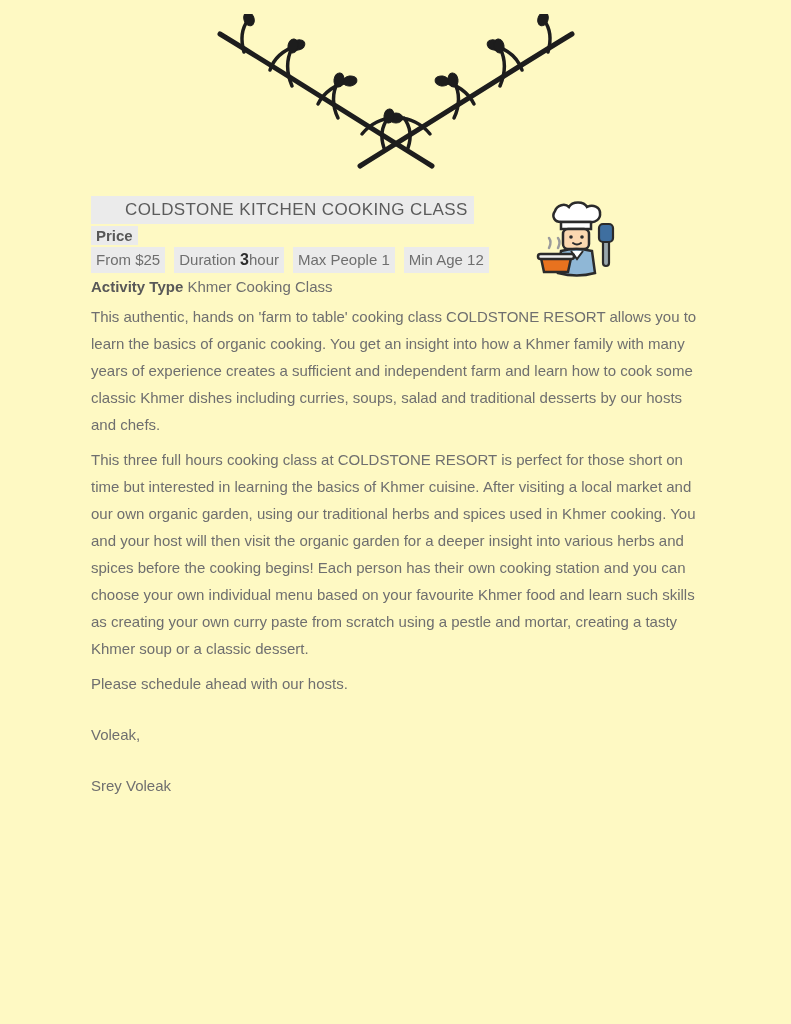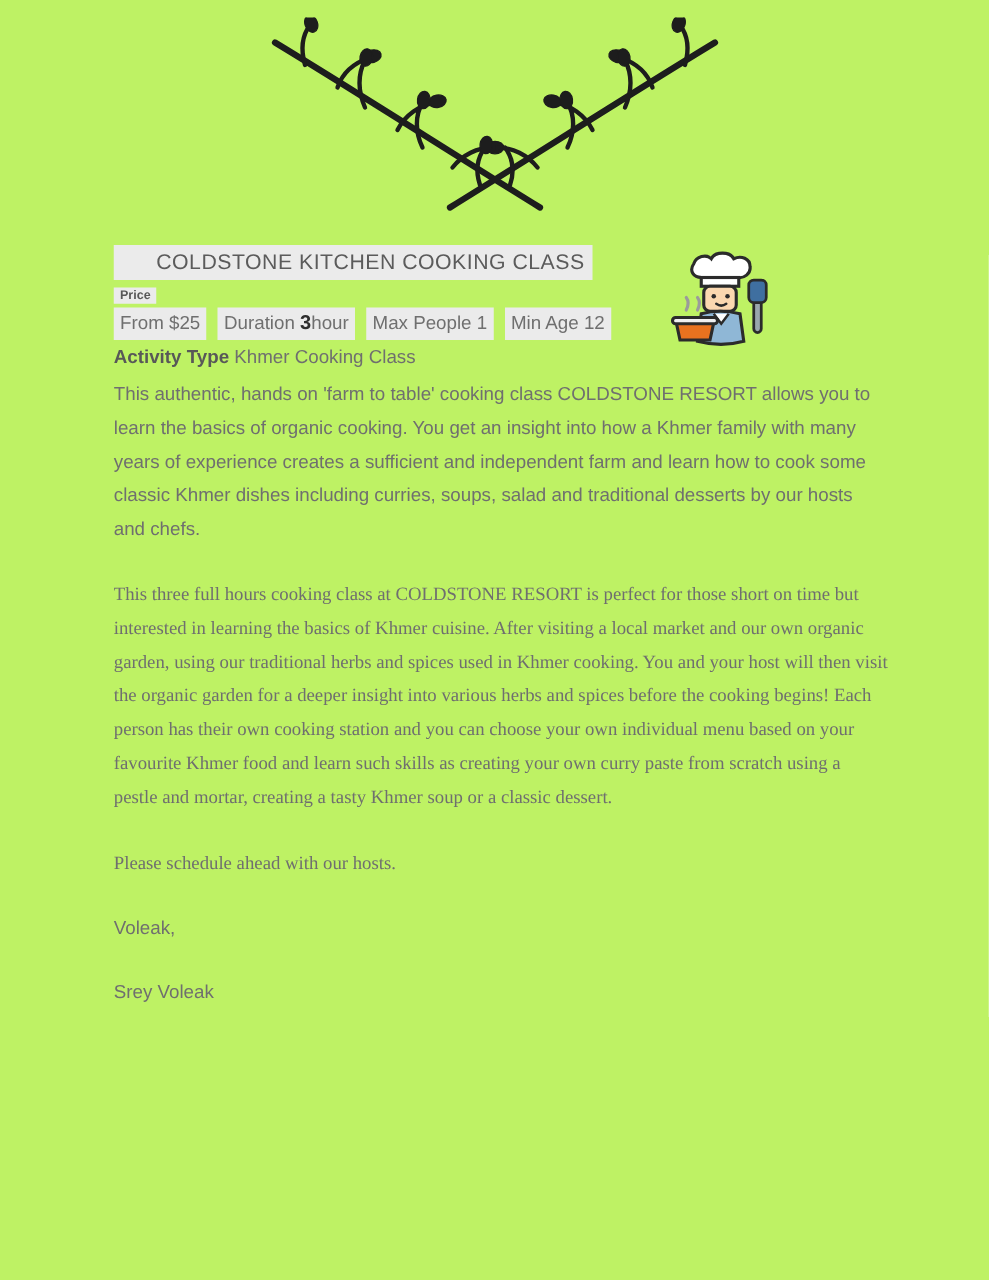--- a/index.html
+++ b/index.html
@@ -12,21 +12,21 @@
     height: 1024px;
     position: relative;
     font-family: "Liberation Sans", sans-serif;
     color: #6f6f6f;
     overflow: hidden;
   }
 
   .page {
     position: absolute;
     inset: 0;
-    background: #bef264;
+    background: #fef9c3;
   }
 
   
   .branch-wrap {
     position: absolute;
     top: 14px;
     left: 0;
     width: 791px;
     height: 165px;
     display: flex;
@@ -85,21 +85,21 @@
   .gap {
     display: inline-block;
     width: 9px;
   }
 
   .price-label {
     background: #ebebeb;
     display: inline-block;
     padding: 1px 5px;
     font-weight: bold;
-    font-size: 10px;
+    font-size: 15px;
     color: #585858;
   }
 
   .activity-line {
     margin-top: 5px;
     font-size: 15px;
   }
   .activity-line .k {
     font-weight: bold;
     color: #585858;
@@ -115,21 +115,21 @@
     color: #585858;
   }
 
   p.body {
     margin: 8px 0 0 0;
     font-size: 15px;
     line-height: 27px;
     color: #6f6f6f;
     text-align: left;
   }
-  p.body.spaced { margin-top: 26px; font-family: Liberation Serif, serif; }
+  p.body.spaced { margin-top: 8px; }
   p.body.sig { margin-top: 24px; }
 </style>
 </head>
 <body>
 
 <div class="page">
 
   <div class="branch-wrap">
     <svg width="400" height="165" viewBox="0 0 400 165" aria-hidden="true">
       <g stroke="#1d1d1d" fill="#1d1d1d" stroke-linecap="round">

